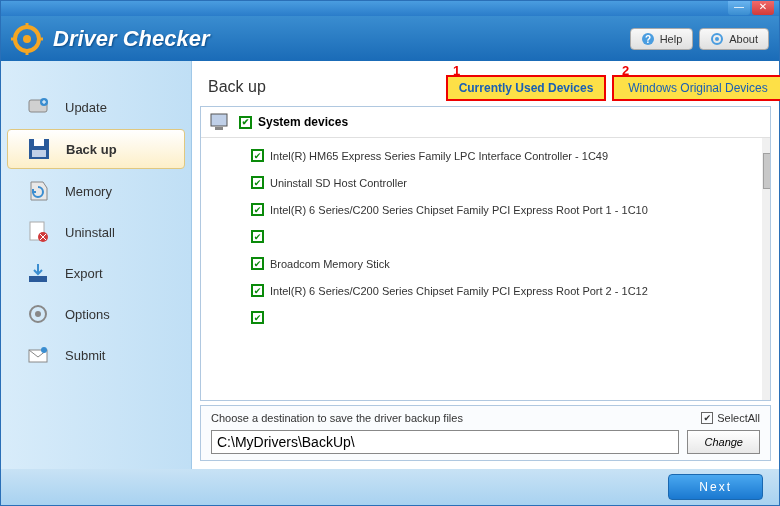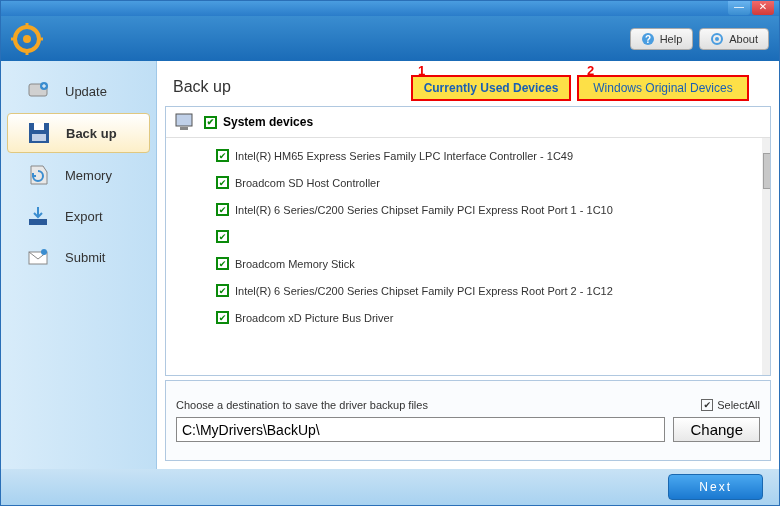--- a/index.html
+++ b/index.html
@@ -13,21 +13,21 @@
 .win-close { background: linear-gradient(#f16a6a, #d03a3a); }
 
 .header { height: 45px; background: linear-gradient(#3a8dd0, #1a6bb7); display: flex; align-items: center; padding: 0 10px; position: relative; }
 .logo-gear { width: 32px; height: 32px; margin-right: 10px; }
 .logo-text { color: #fff; font-size: 22px; font-weight: bold; font-style: italic; text-shadow: 1px 1px 2px #0a4a87; }
 .header-btns { margin-left: auto; display: flex; gap: 6px; }
 .header-btn { background: linear-gradient(#f8f8f8, #e0e0e0); border: 1px solid #aaa; border-radius: 4px; padding: 3px 10px; display: flex; align-items: center; gap: 5px; font-size: 11px; color: #333; cursor: pointer; }
 .header-btn-icon { width: 14px; height: 14px; }
 
 .body { display: flex; height: calc(100% - 60px - 36px); }
-.sidebar { width: 156px; background: linear-gradient(to right, #d8ecfa, #c0dff5); border-right: 1px solid #a0c8e8; padding-top: 8px; }
+.sidebar { width: 191px; background: linear-gradient(to right, #d8ecfa, #c0dff5); border-right: 1px solid #a0c8e8; padding-top: 24px; }
 .nav-item { display: flex; align-items: center; padding: 6px 10px 6px 18px; margin: 3px 6px; font-size: 13px; color: #333; cursor: pointer; border-radius: 4px; }
 .nav-item.active { background: linear-gradient(#fff, #fdefc8); border: 1px solid #e0c880; font-weight: bold; }
 .nav-icon { width: 26px; height: 26px; margin-right: 14px; display: flex; align-items: center; justify-content: center; }
 
 .content { flex: 1; display: flex; flex-direction: column; position: relative; }
 .content-head { height: 45px; display: flex; align-items: flex-end; padding: 0 12px 0 16px; position: relative; }
 .page-title { font-size: 16px; color: #333; padding-bottom: 10px; }
 .annot { position: absolute; top: 2px; font-size: 13px; font-weight: bold; color: #e00; }
 .annot1 { left: 261px; }
 .annot2 { left: 430px; }
@@ -40,27 +40,27 @@
 .device-panel { flex: 1; margin: 0 8px; border: 1px solid #b0c8e0; display: flex; flex-direction: column; background: #fff; overflow: hidden; }
 .cat-row { display: flex; align-items: center; padding: 5px 8px; border-bottom: 1px solid #e0e0e0; font-size: 12px; font-weight: bold; }
 .cat-icon { width: 24px; height: 20px; margin-right: 6px; }
 .chk { width: 13px; height: 13px; border: 2px solid #0a8a0a; margin-right: 6px; display: inline-flex; align-items: center; justify-content: center; color: #0a8a0a; font-size: 9px; cursor: pointer; }
 .device-list { flex: 1; overflow: hidden; position: relative; }
 .device-list-inner { padding: 4px 0; }
 .device-row { display: flex; align-items: center; padding: 7px 0 7px 50px; font-size: 11px; color: #333; }
 .scrollbar { position: absolute; right: -8px; top: 0; width: 16px; height: 100%; background: #f0f0f0; }
 .scrollbar .thumb { background: #c8c8c8; border: 1px solid #a0a0a0; width: 14px; height: 36px; margin: 15px auto 0; }
 
-.dest-panel { margin: 4px 8px 8px 8px; border: 1px solid #b0c8e0; padding: 18px 10px; font-size: 11px; color: #333; background: #fafcfe; }
+.dest-panel { margin: 4px 8px 8px 8px; border: 1px solid #b0c8e0; padding: 6px 10px; font-size: 11px; color: #333; background: #fafcfe; }
 .dest-row1 { display: flex; align-items: center; justify-content: space-between; margin-bottom: 6px; }
 .selectall { display: flex; align-items: center; gap: 4px; }
 .selectall .nchk { width: 12px; height: 12px; border: 1px solid #666; display: inline-flex; align-items: center; justify-content: center; font-size: 9px; }
 .dest-row2 { display: flex; gap: 8px; }
 .dest-input { flex: 1; border: 1px solid #888; padding: 3px 5px; font-size: 14px; }
-.change-btn { padding: 3px 16px; border: 1px solid #888; background: linear-gradient(#fff, #e8e8e8); font-size: 15px; cursor: pointer; }
+.change-btn { padding: 3px 16px; border: 1px solid #888; background: linear-gradient(#fff, #e8e8e8); font-size: 11px; cursor: pointer; font-style: italic; }
 
 .footer { height: 36px; background: linear-gradient(#c8e2f5, #a8d2f0); display: flex; align-items: center; justify-content: flex-end; padding: 0 16px; }
 .next-btn { background: linear-gradient(#4aa8f0, #1a78d0); border: 1px solid #1a68b0; border-radius: 4px; padding: 5px 30px; color: #fff; font-size: 12px; cursor: pointer; letter-spacing: 2px; }
 </style>
 </head>
 <body>
 <div class="window">
 
 <div class="titlebar">
   <div class="win-controls">
@@ -75,20 +75,21 @@
           <circle cx="16" cy="16" r="12" fill="none" stroke="#f5a623" stroke-width="4"></circle>
           <circle cx="16" cy="16" r="4" fill="#f5a623"></circle>
           <g stroke="#f5a623" stroke-width="3">
             <line x1="16" y1="0" x2="16" y2="6"></line>
             <line x1="16" y1="26" x2="16" y2="32"></line>
             <line x1="0" y1="16" x2="6" y2="16"></line>
             <line x1="26" y1="16" x2="32" y2="16"></line>
           </g>
         </svg>
   </div>
+  <div class="logo-text">Driver Checker</div>
   <div class="header-btns">
     <div class="header-btn">
       <span class="header-btn-icon"><svg viewBox="0 0 14 14">
               <circle cx="7" cy="7" r="6" fill="#4a9de0"></circle>
               <text x="7" y="11" text-anchor="middle" fill="#fff" font-size="10" font-weight="bold">?</text>
             </svg></span>
       <span>Help</span>
     </div>
     <div class="header-btn">
       <span class="header-btn-icon"><svg viewBox="0 0 14 14">
@@ -128,25 +129,44 @@
               <path d="M6 4 h12 l4 6 v12 h-16 z" fill="#e8e8e8" stroke="#888"></path>
               <path d="M13 9 a5 5 0 1 1 -5 5" fill="none" stroke="#3a8dd0" stroke-width="2"></path>
               <path d="M8 11 l0 3 l3 0" fill="none" stroke="#3a8dd0" stroke-width="2"></path>
             </svg>
           </span>
       <span>Memory</span>
     </div>
     <div class="nav-item">
       <span class="nav-icon">
             <svg viewBox="0 0 26 26">
+              <rect x="5" y="3" width="14" height="18" fill="#fff" stroke="#aaa"></rect>
+              <circle cx="18" cy="18" r="5" fill="#d03a3a"></circle>
+              <path d="M15 15 l6 6 M21 15 l-6 6" stroke="#fff"></path>
+            </svg>
+          </span>
+      <span>Uninstall</span>
+    </div>
+    <div class="nav-item">
+      <span class="nav-icon">
+            <svg viewBox="0 0 26 26">
               <rect x="4" y="16" width="18" height="6" fill="#2a5a9a"></rect>
               <path d="M13 4 v10 M9 10 l4 4 l4 -4" fill="none" stroke="#3a8dd0" stroke-width="2"></path>
             </svg>
           </span>
       <span>Export</span>
+    </div>
+    <div class="nav-item">
+      <span class="nav-icon">
+            <svg viewBox="0 0 26 26">
+              <circle cx="13" cy="13" r="8" fill="none" stroke="#888" stroke-width="2"></circle>
+              <circle cx="13" cy="13" r="3" fill="#888"></circle>
+            </svg>
+          </span>
+      <span>Options</span>
     </div>
     <div class="nav-item">
       <span class="nav-icon">
             <svg viewBox="0 0 26 26">
               <rect x="4" y="8" width="18" height="12" fill="#fff" stroke="#888"></rect>
               <path d="M4 8 l9 7 l9 -7" fill="none" stroke="#888"></path>
               <circle cx="19" cy="8" r="3" fill="#3a8dd0"></circle>
             </svg>
           </span>
       <span>Submit</span>
@@ -176,40 +196,39 @@
         <span>System devices</span>
       </div>
       <div class="device-list">
         <div class="device-list-inner">
           <div class="device-row">
                 <span class="chk">✔</span>
                 <span>Intel(R) HM65 Express Series Family LPC Interface Controller - 1C49</span>
               </div>
           <div class="device-row">
                 <span class="chk">✔</span>
-                <span>Broadcom SD Host Controller</span>
+                <span>Uninstall SD Host Controller</span>
               </div>
           <div class="device-row">
                 <span class="chk">✔</span>
                 <span>Intel(R) 6 Series/C200 Series Chipset Family PCI Express Root Port 1 - 1C10</span>
               </div>
           <div class="device-row">
                 <span class="chk">✔</span>
               </div>
           <div class="device-row">
                 <span class="chk">✔</span>
                 <span>Broadcom Memory Stick</span>
               </div>
           <div class="device-row">
                 <span class="chk">✔</span>
                 <span>Intel(R) 6 Series/C200 Series Chipset Family PCI Express Root Port 2 - 1C12</span>
               </div>
           <div class="device-row">
                 <span class="chk">✔</span>
-                <span>Broadcom xD Picture Bus Driver</span>
               </div>
         </div>
         <div class="scrollbar">
               <div class="thumb"></div>
             </div>
       </div>
     </div>
 
     <div class="dest-panel">
       <div class="dest-row1">

